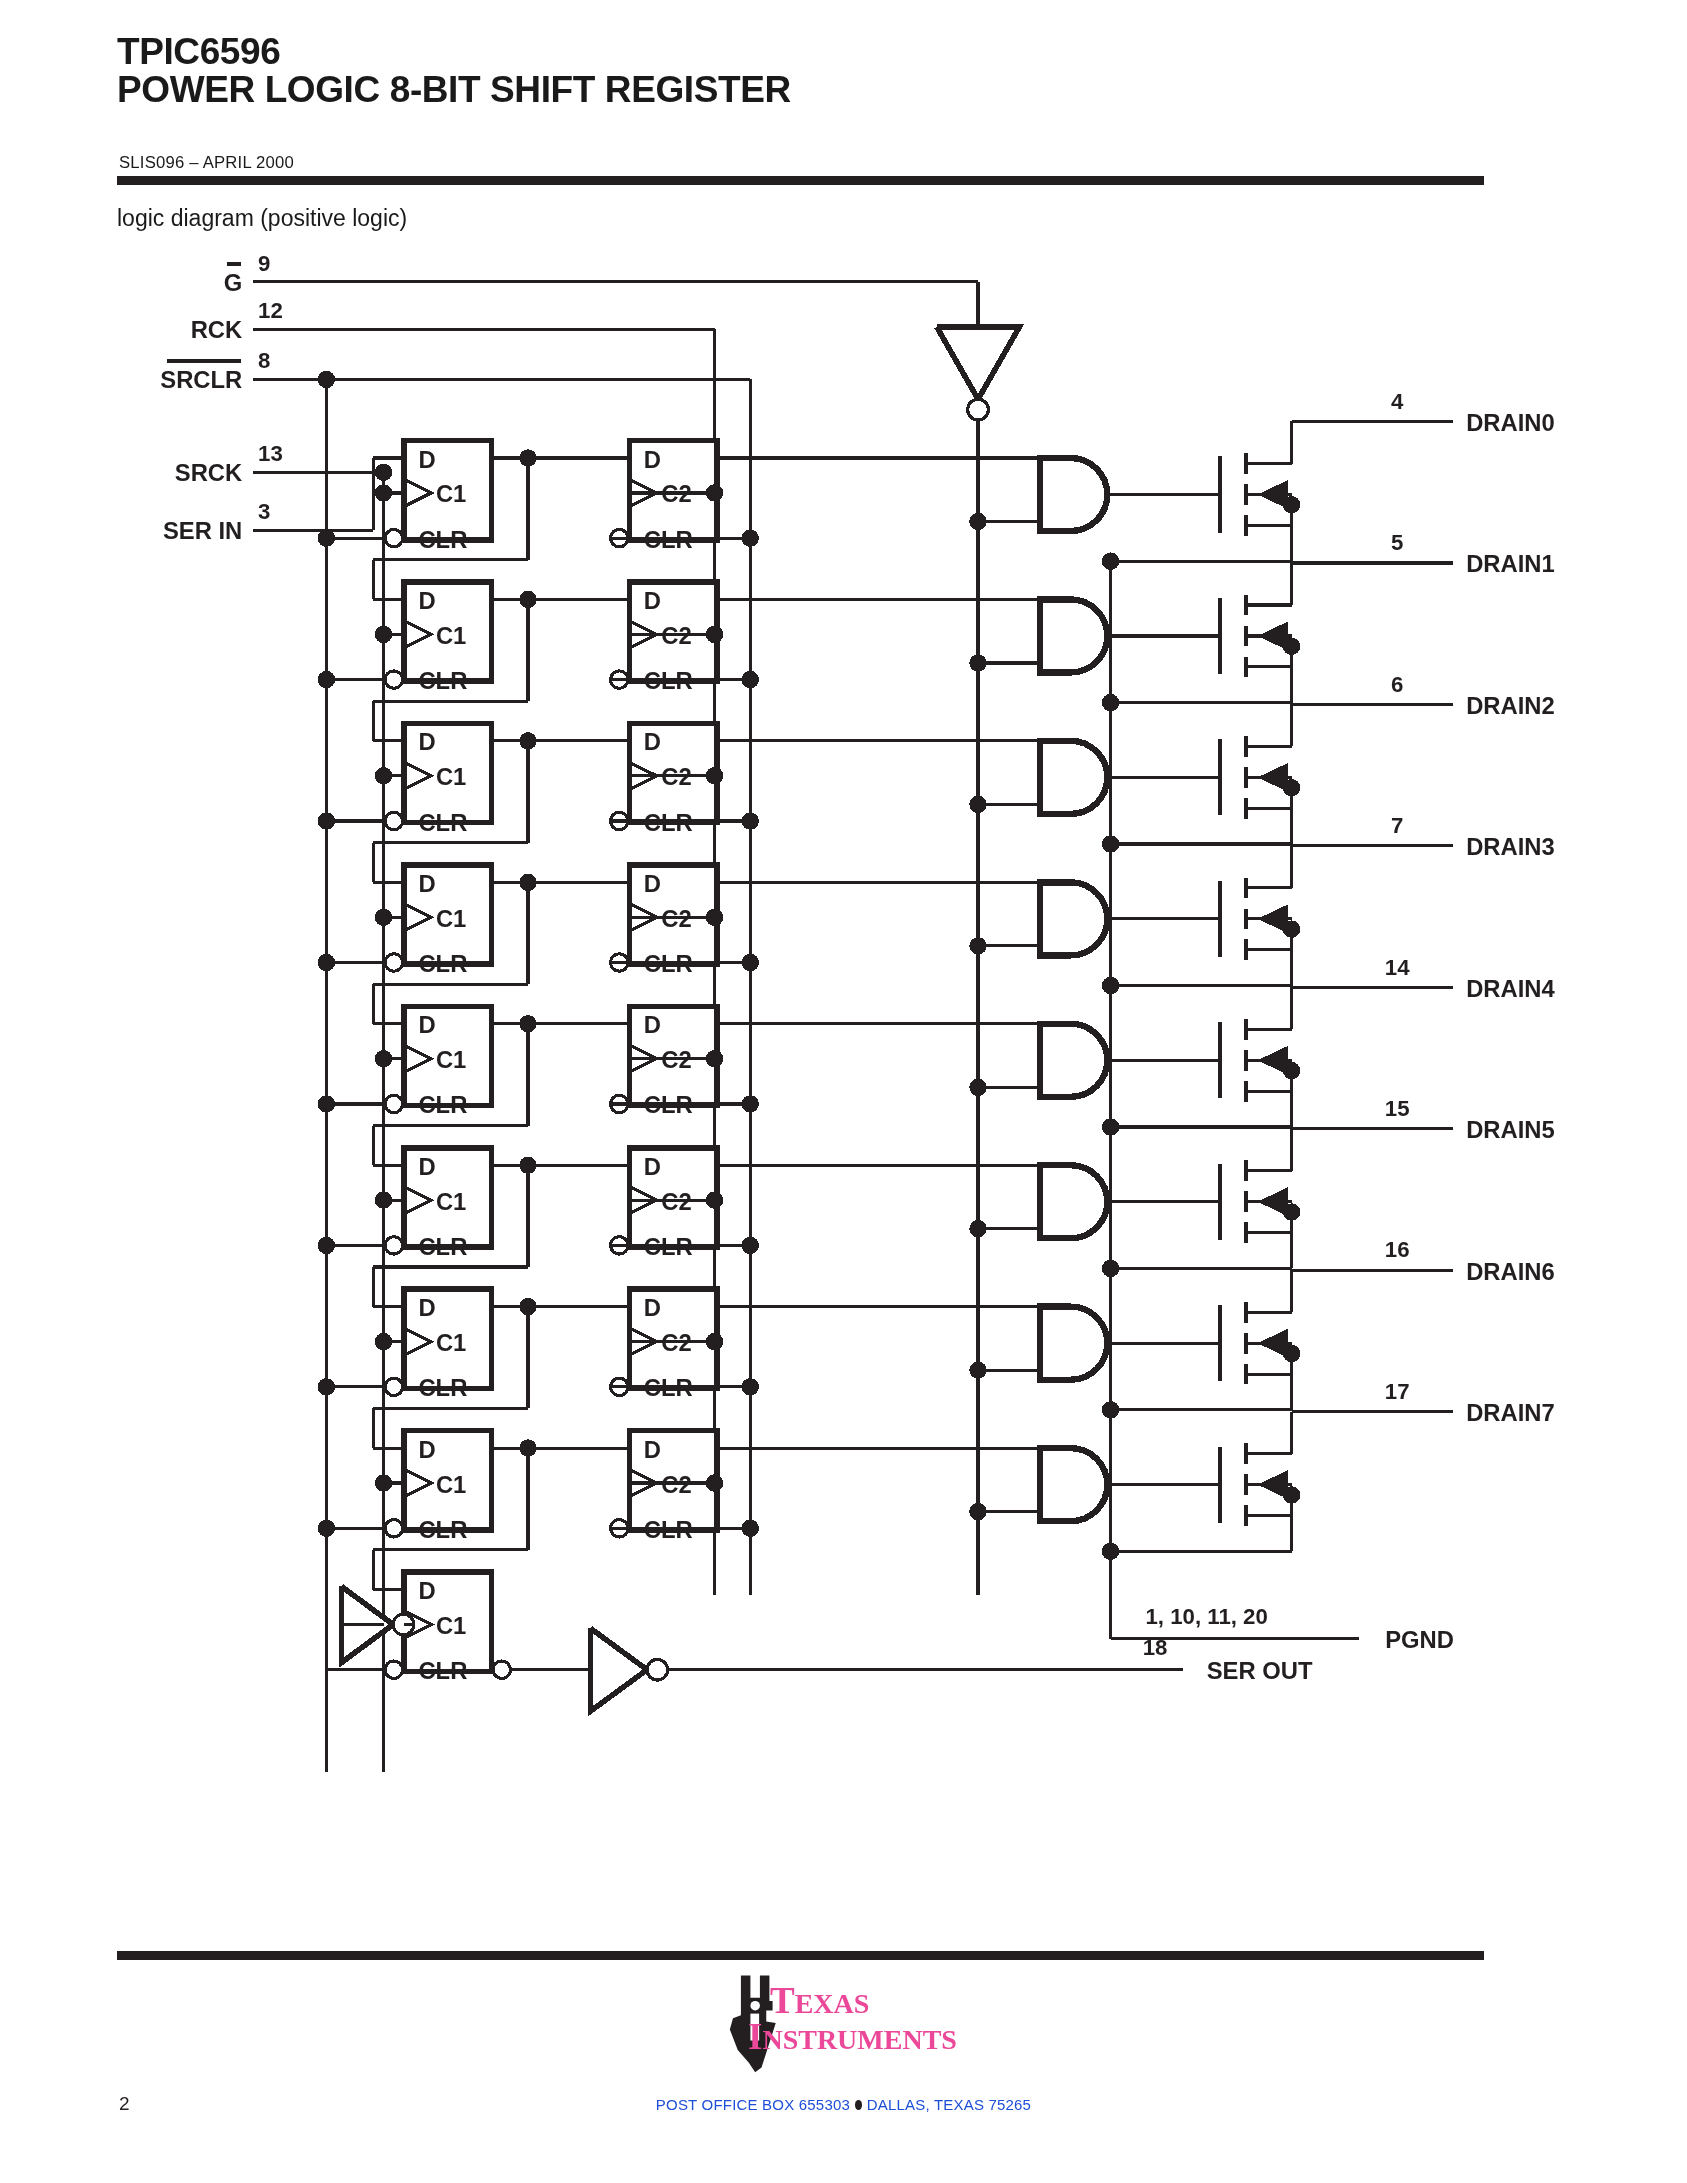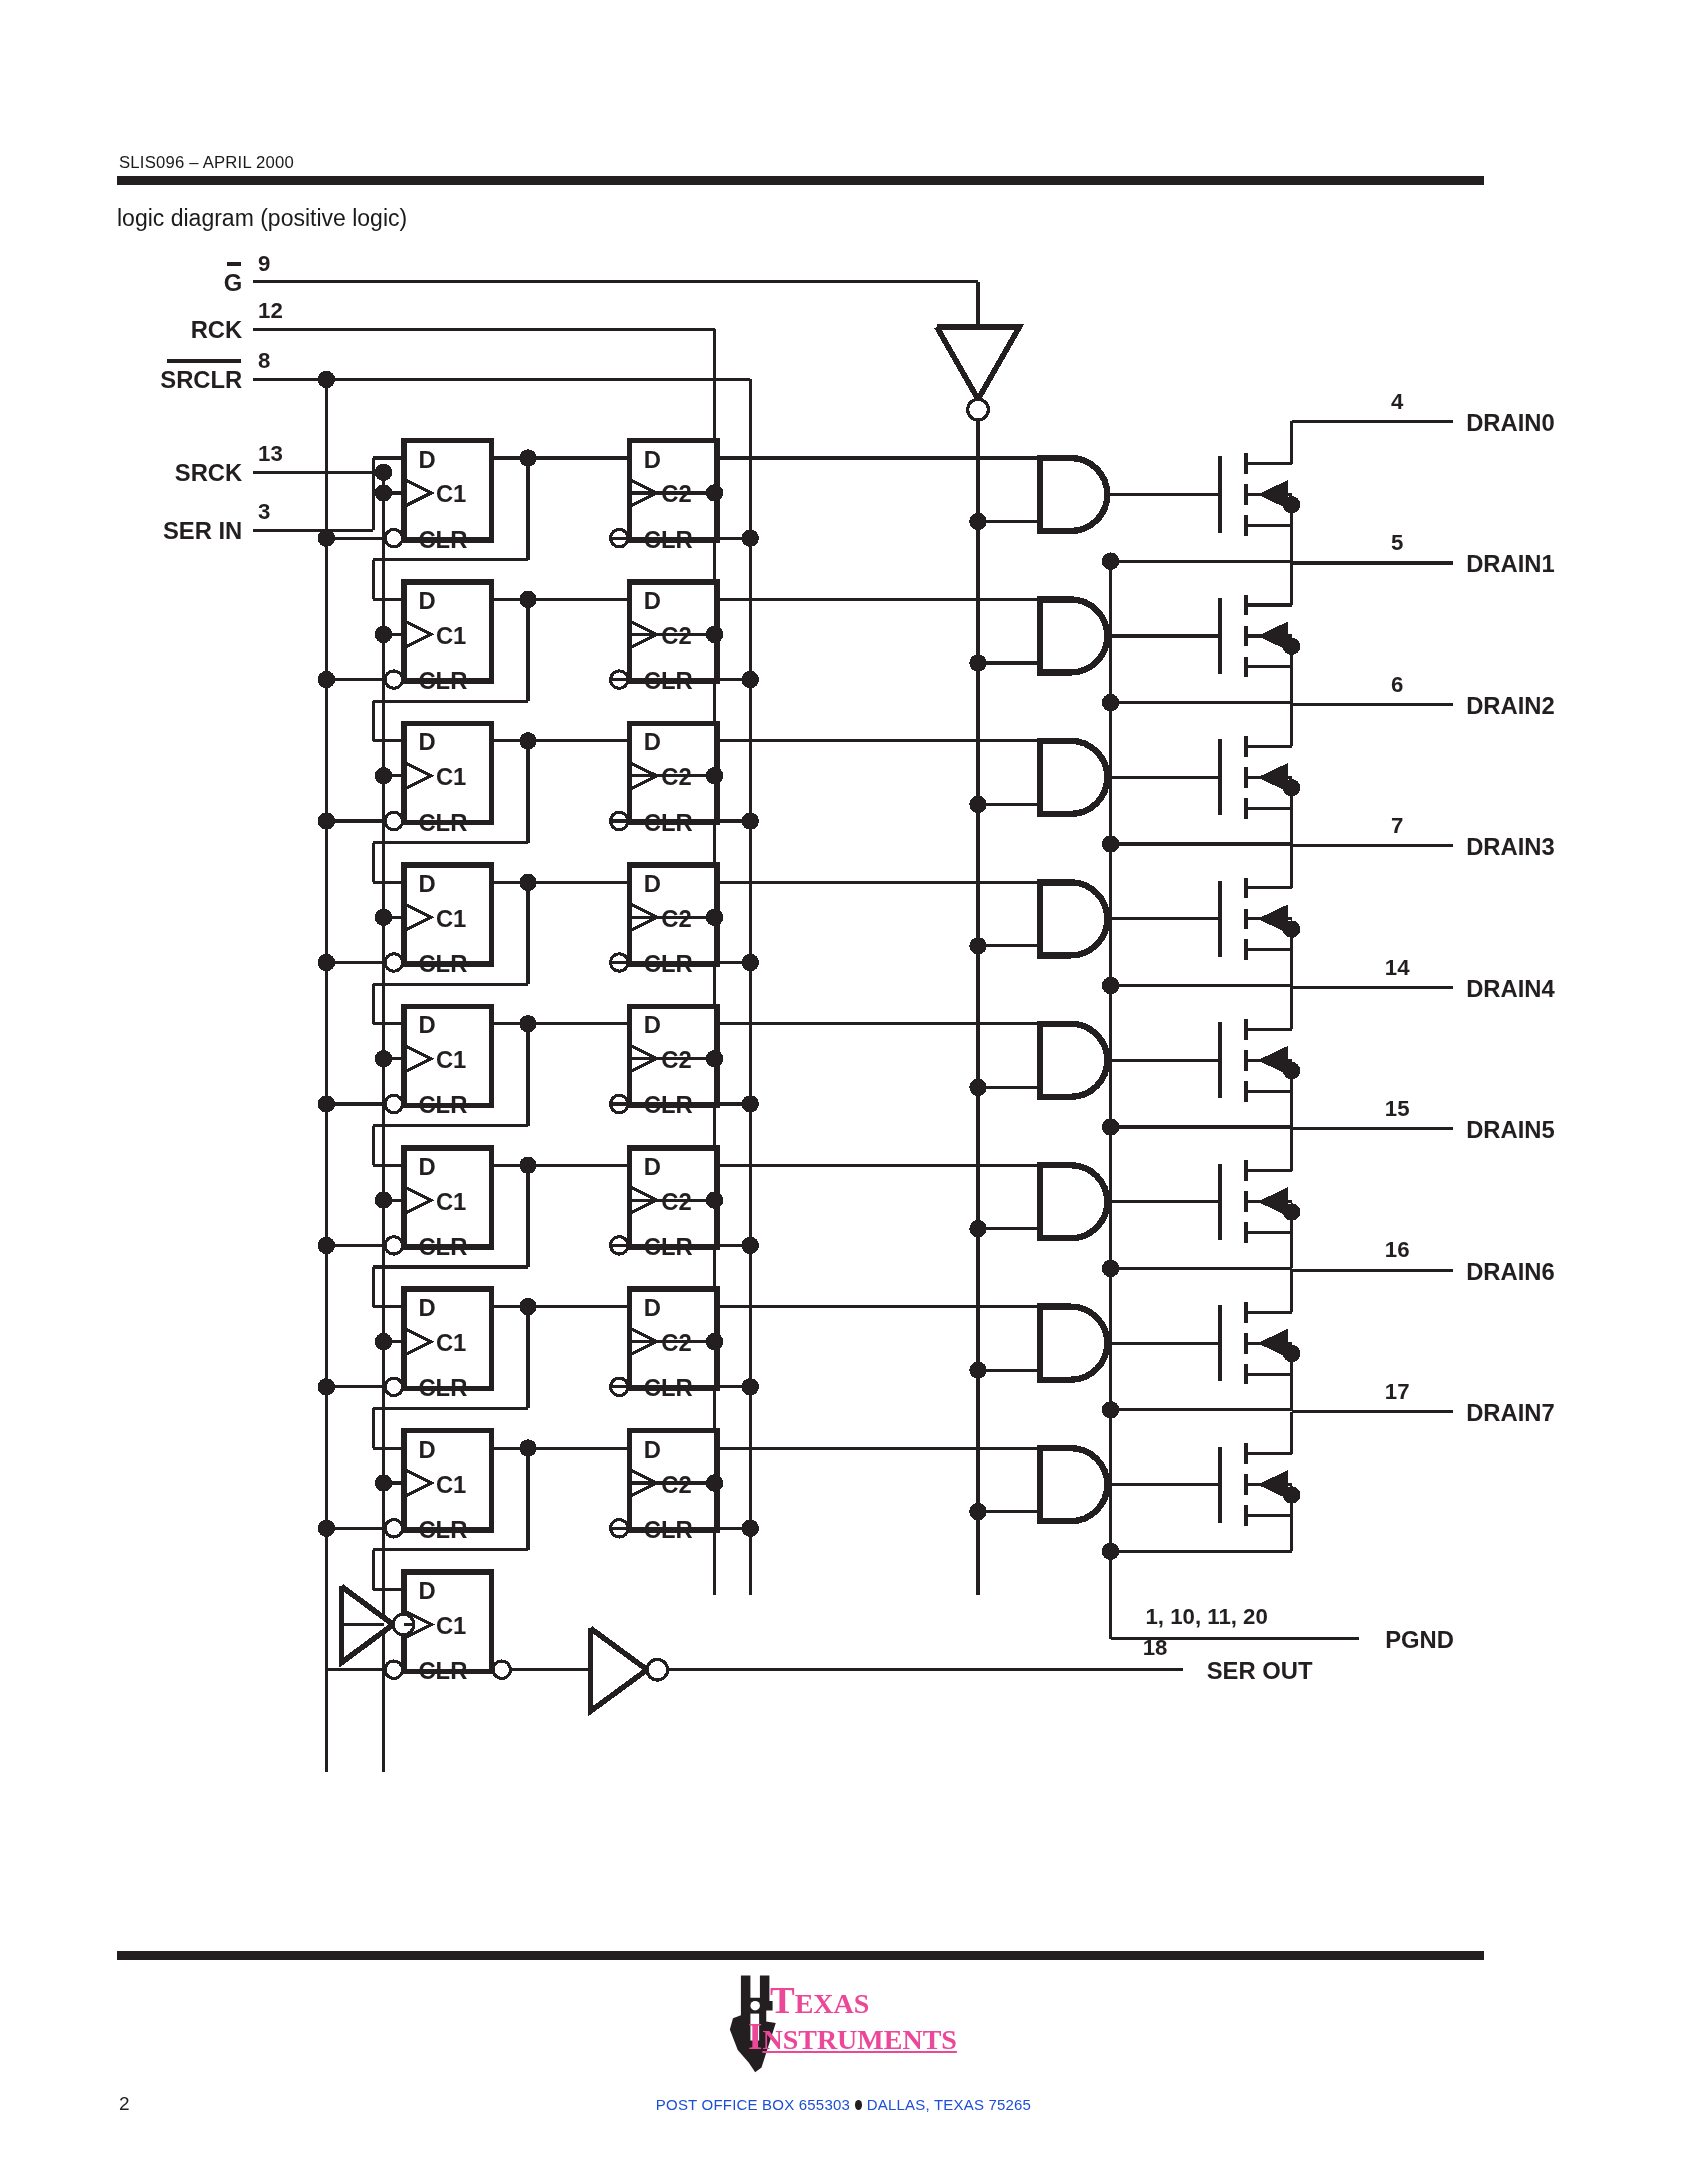--- a/index.html
+++ b/index.html
@@ -26,33 +26,37 @@
   .diag{position:absolute;left:0px;top:0px;width:1687px;height:1905px;}
 
   
   .ti-logo{position:absolute;left:0;top:1977px;width:1687px;text-align:center;}
   .ti-wrap{display:inline-block;position:relative;height:103px;width:341px;}
   .ti-text{position:absolute;left:97px;top:6.4px;text-align:left;
     font-family:"Liberation Serif", serif;font-weight:bold;color:#ec4899;}
   .ti-texas{font-size:37px;letter-spacing:0px;line-height:0.95;}
   .ti-texas .sc{font-size:28px;}
   .ti-instr{font-size:37px;letter-spacing:0px;line-height:0.95;margin-left:-22px;}
-  .ti-instr .sc{font-size:28px;text-decoration:underline;}
+  .ti-instr .sc{font-size:28px;}
   .ti-mark{position:absolute;left:41px;top:-3.2px;}
   .ti-addr{position:absolute;left:0;top:2096px;width:1687px;text-align:center;
     font-size:15px;letter-spacing:0.2px;color:#1d4ed8;}
   .pgno{position:absolute;left:119px;top:2093px;font-size:19px;color:#231f20;}
   .bullet-dot{display:inline-block;width:7.1px;height:9.5px;border-radius:50%;
      background:#231f20;vertical-align:middle;margin:0 4.8px 2.4px 4.8px;}
 </style>
 </head>
 <body>
 
 <div class="page">
 
+  <div class="hdr">
+    <div class="t1">TPIC6596</div>
+    <div class="t2">POWER LOGIC 8-BIT SHIFT REGISTER</div>
+  </div>
   <div class="docid">SLIS096 – APRIL 2000</div>
   <div class="rule rule-top"></div>
   <div class="sect">logic diagram (positive logic)</div>
 
   <svg class="diag" viewBox="0 0 2125 2400" width="1687" height="1905">
     <defs>
       <g id="ff-box">
         <rect x="0" y="0" width="110" height="125" fill="#fff" stroke="#231f20" stroke-width="7"></rect>
       </g>
     </defs>

